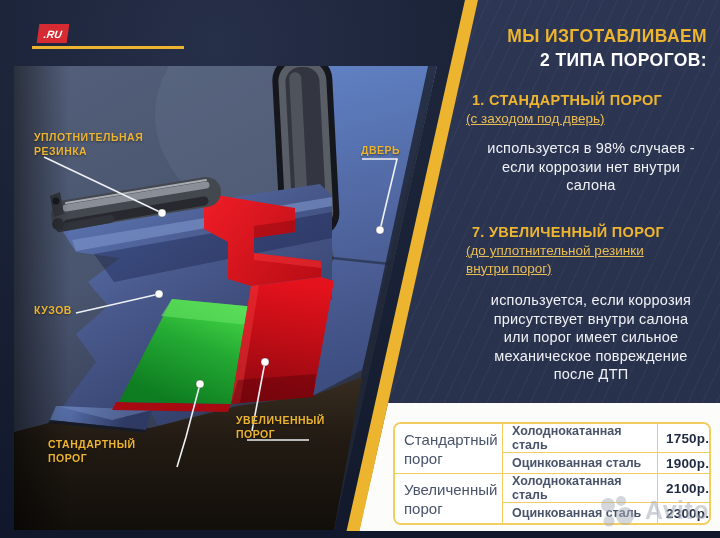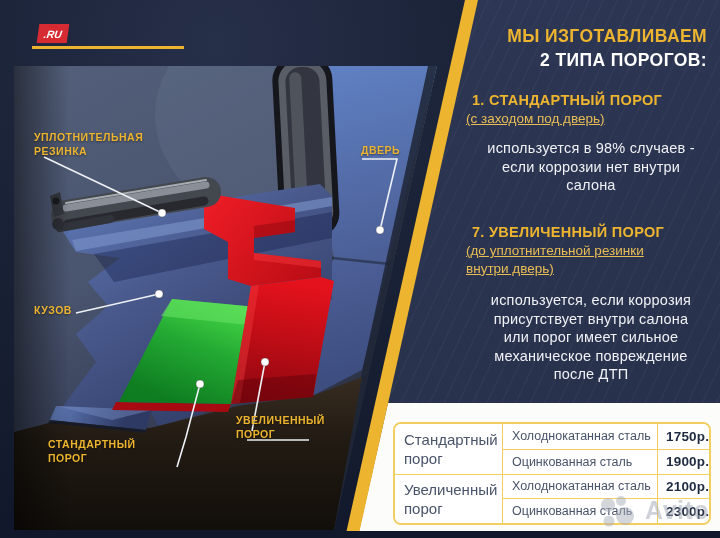--- a/index.html
+++ b/index.html
@@ -73,21 +73,21 @@
     background:#ffffff;border:2px solid var(--table-border,#f2cd60);border-radius:8px;
     overflow:hidden;box-sizing:border-box;
   }
   #price-table .cell{display:flex;align-items:center;box-sizing:border-box;
     border-left:1.5px solid var(--table-border,#f2cd60);border-top:1.5px solid var(--table-border,#f2cd60);
     padding-left:9px;color:#49536a;background:#fff;}
   #price-table .c1{border-left:none;font-size:15px;line-height:19px;}
   #price-table .r1{border-top:none;}
   #price-table .name1{grid-row:1/3;grid-column:1;}
   #price-table .name2{grid-row:3/5;grid-column:1;}
-  #price-table .mat{font-size:12.5px;}
+  #price-table .mat{font-size:12.5px;font-weight:bold;}
   #price-table .price{font-weight:bold;font-size:13.5px;color:#1f2a42;padding-left:8px;letter-spacing:0.2px;}
 
   
   #watermark{left:597px;top:489px;display:flex;align-items:center;z-index:30;}
   #watermark .wm-text{font-size:25px;font-weight:700;color:rgba(168,173,184,0.55);letter-spacing:0.5px;margin-left:8px;}
 </style>
 </head>
 <body>
 
 <div class="abs" id="right-panel"></div>
@@ -235,21 +235,21 @@
   <div>МЫ ИЗГОТАВЛИВАЕМ</div>
   <div class="line2">2 ТИПА ПОРОГОВ:</div>
 </div>
 <div class="abs sec-title" id="sec1-title">1. СТАНДАРТНЫЙ ПОРОГ</div>
 <div class="abs sec-sub pre" id="sec1-sub">(с заходом под дверь)</div>
 <div class="abs sec-body pre" id="sec1-body">используется в 98% случаев -
 если коррозии нет внутри
 салона</div>
 <div class="abs sec-title" id="sec2-title">7. УВЕЛИЧЕННЫЙ ПОРОГ</div>
 <div class="abs sec-sub pre" id="sec2-sub">(до уплотнительной резинки
-внутри дверь)</div>
+внутри порог)</div>
 <div class="abs sec-body pre" id="sec2-body">используется, если коррозия
 присутствует внутри салона
 или порог имеет сильное
 механическое повреждение
 после ДТП</div>
 
 <div class="abs" id="price-table">
   <div class="cell c1 r1 name1">Стандартный порог</div>
   <div class="cell mat r1">Холоднокатанная сталь</div>
   <div class="cell price r1">1750р.</div>

